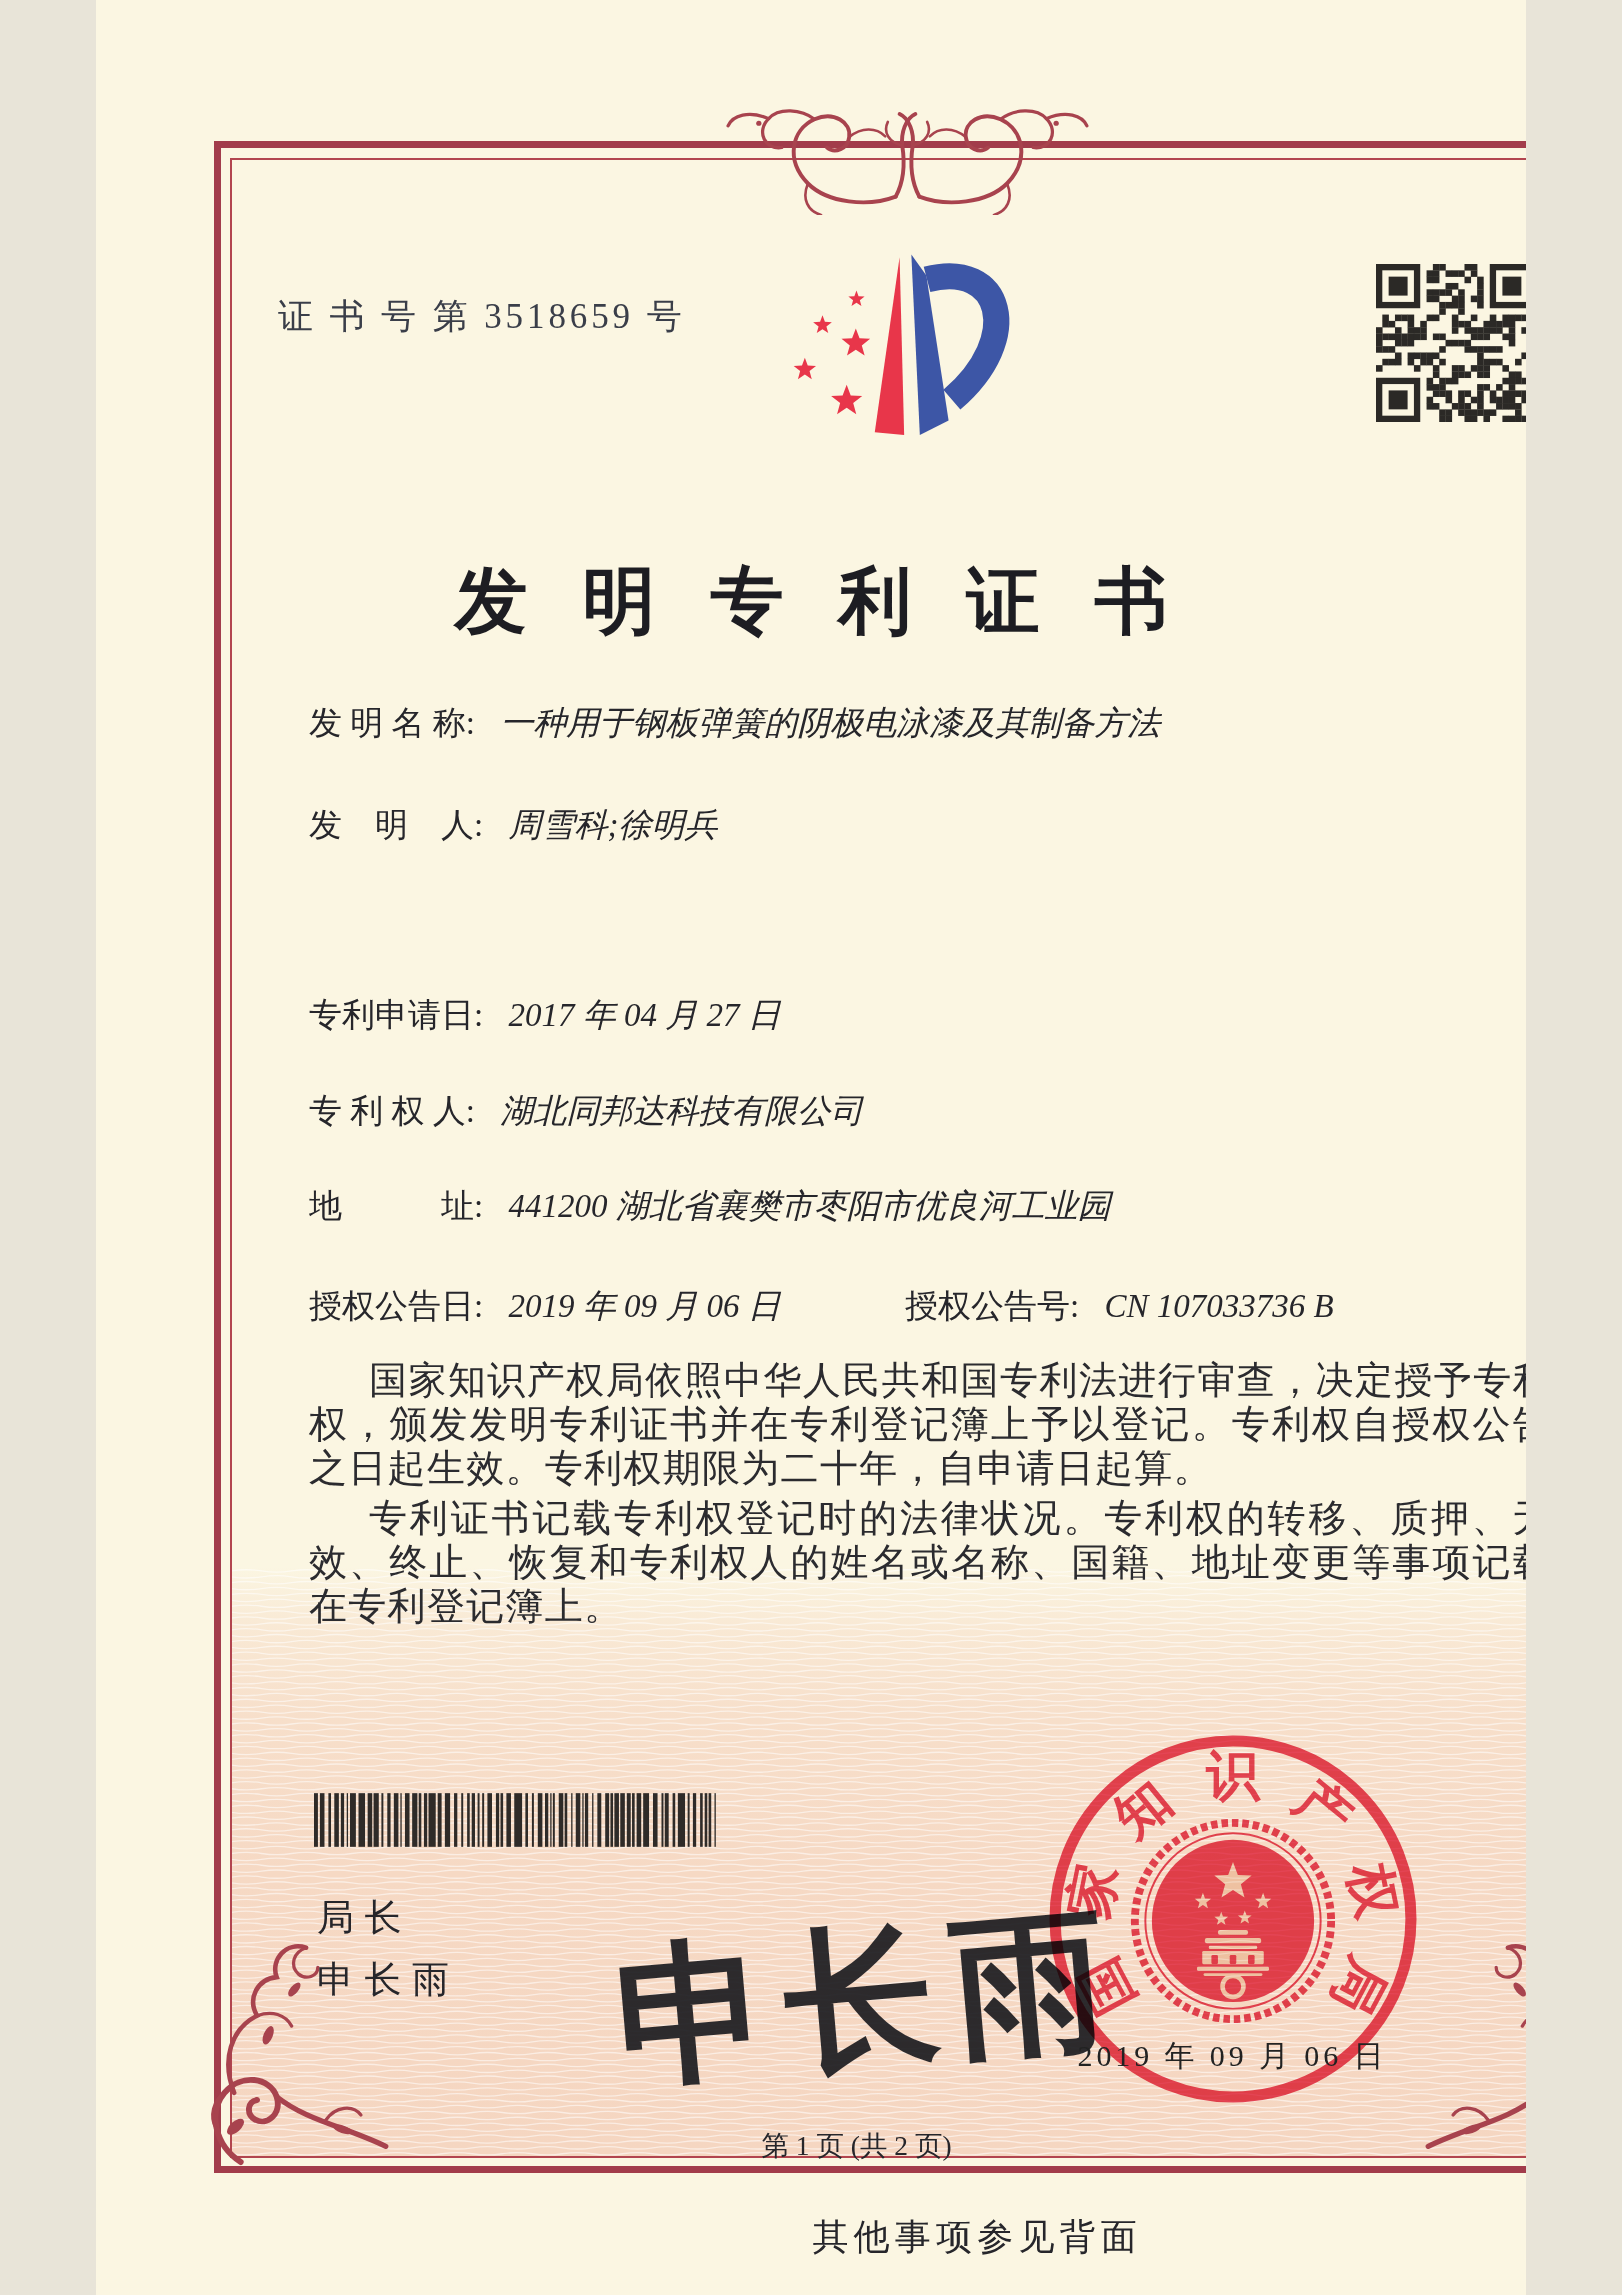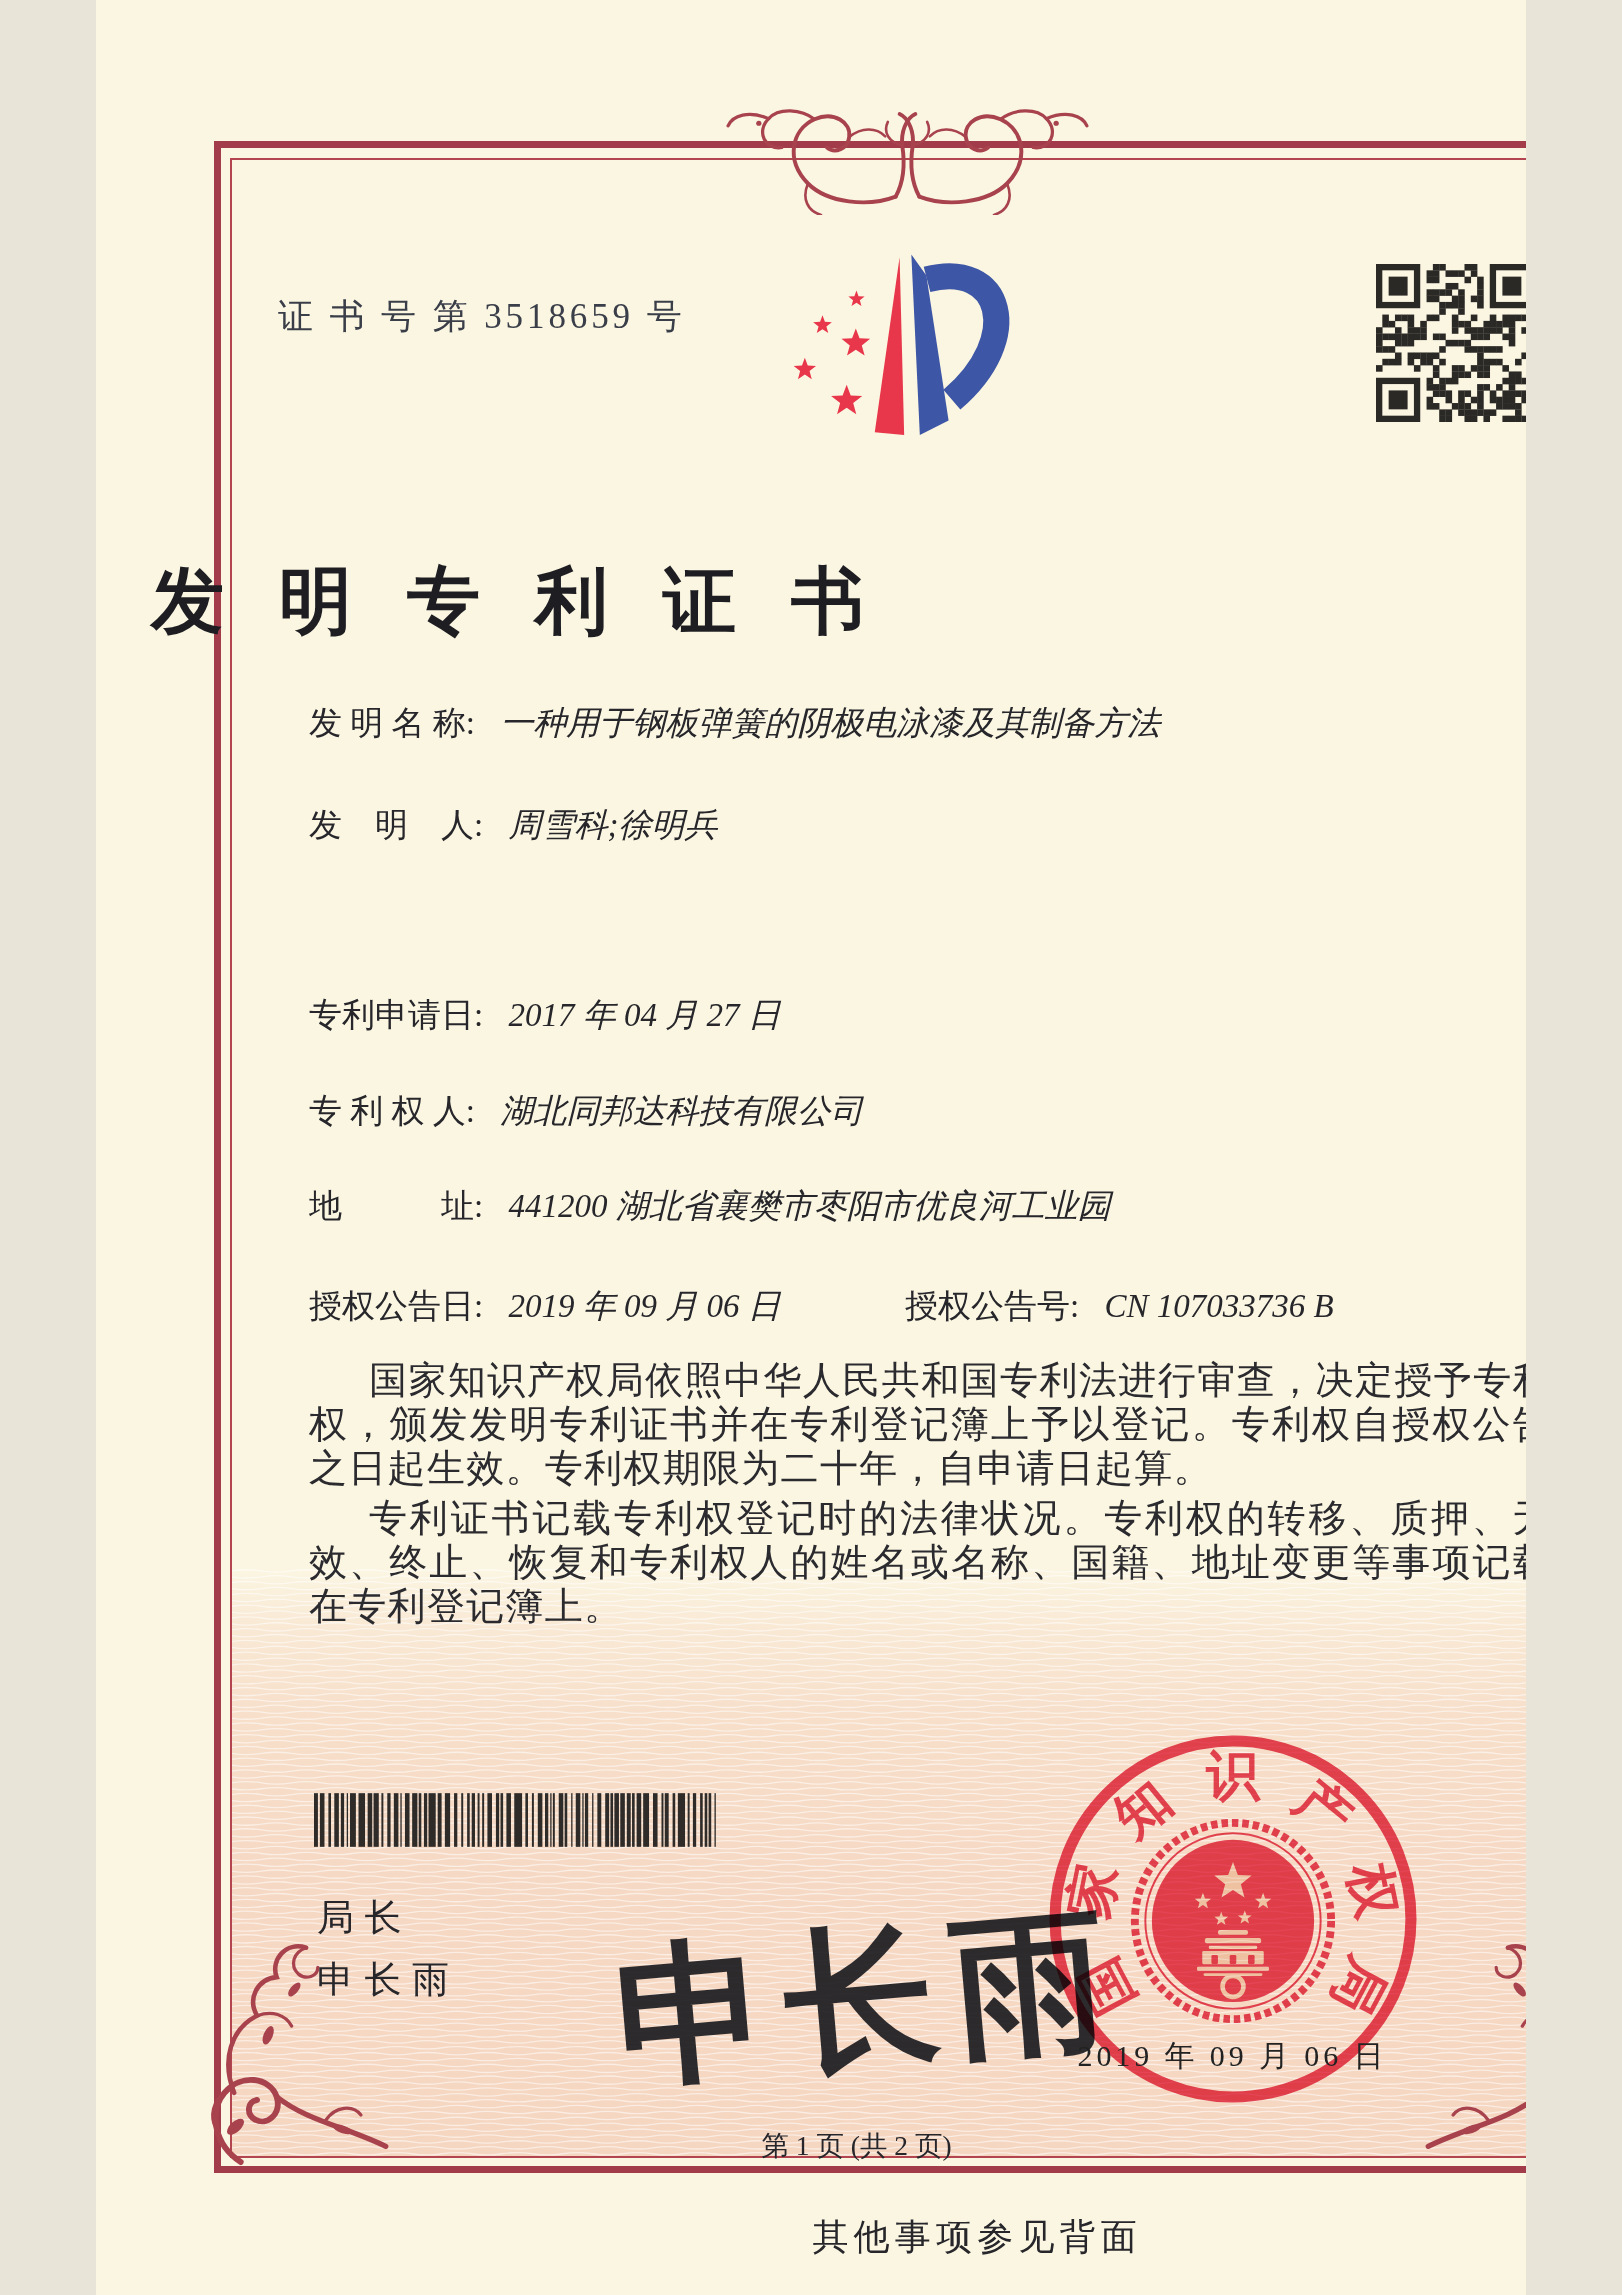--- a/index.html
+++ b/index.html
@@ -12,21 +12,21 @@
   
   .frame-outer{left:118px;top:141px;width:1390px;height:2032px;border:7.2px solid #a23c4b;z-index:2;box-sizing:border-box;}
   .frame-inner{left:134px;top:158px;width:1357px;height:2000px;border:2px solid #b2454f;z-index:2;box-sizing:border-box;}
   
   .pink-panel{left:135px;top:1567px;width:1355px;height:590px;z-index:1;
     background:linear-gradient(180deg, rgba(246,217,196,0) 0%, rgba(246,217,196,.45) 10%,
                rgba(246,217,196,.8) 26%, #f6d9c4 52%, #f5d6c1 100%);}
   .pink-panel svg{position:absolute;left:0;top:0;}
   
   .cert-no{left:182px;top:293px;font-size:35px;letter-spacing:3.9px;color:#3a3e49;z-index:4;}
-  .title{left:0;top:553px;width:100%;font-size:73px;font-weight:700;
+  .title{left:0;top:553px;width:100%;text-align:center;font-size:73px;font-weight:700;
          letter-spacing:55px;text-indent:55px;color:#1d1d22;z-index:4;}
   .field{left:213px;font-size:33px;z-index:4;white-space:nowrap;}
   .field .lab{display:inline-block;}
   .field .val{display:inline-block;margin-left:17px;font-style:italic;}
   .grant2{left:809px;}
   .para{left:213px;width:1243px;font-size:38px;line-height:44px;text-align:justify;
         text-indent:60px;letter-spacing:1.3px;z-index:4;color:#2b2b2f;}
   .officer-title{left:221px;top:1893px;font-size:37px;letter-spacing:10.5px;z-index:4;}
   .officer-name{left:221px;top:1955px;font-size:37px;letter-spacing:10.5px;z-index:4;}
   .signature{left:520px;top:1894px;width:563px;font-size:154px;font-weight:700;z-index:4;

